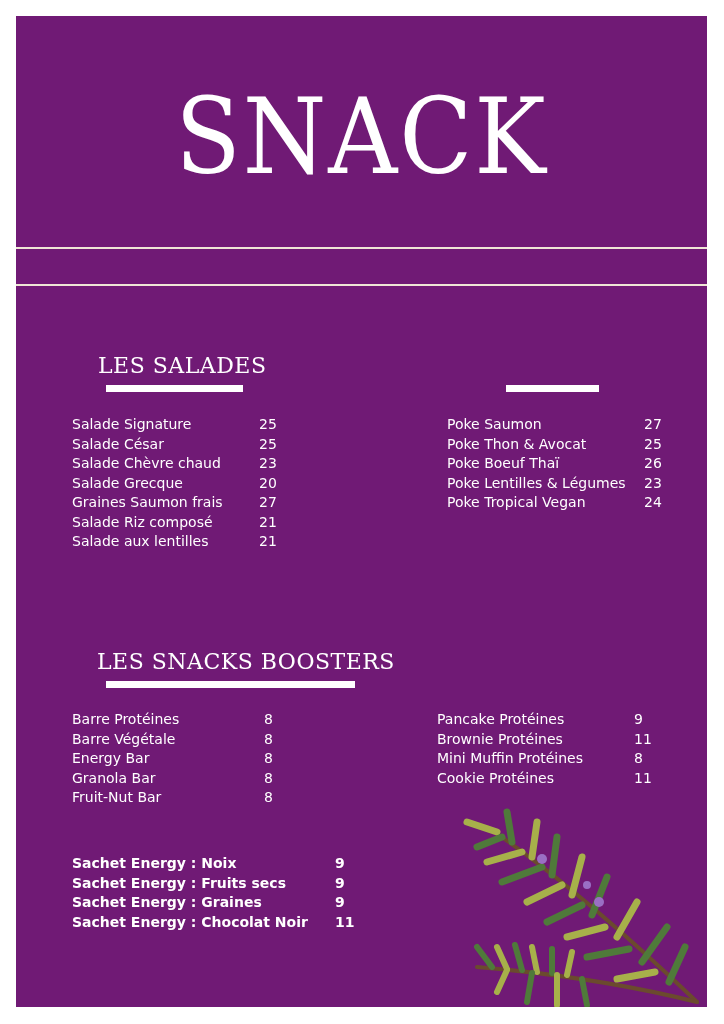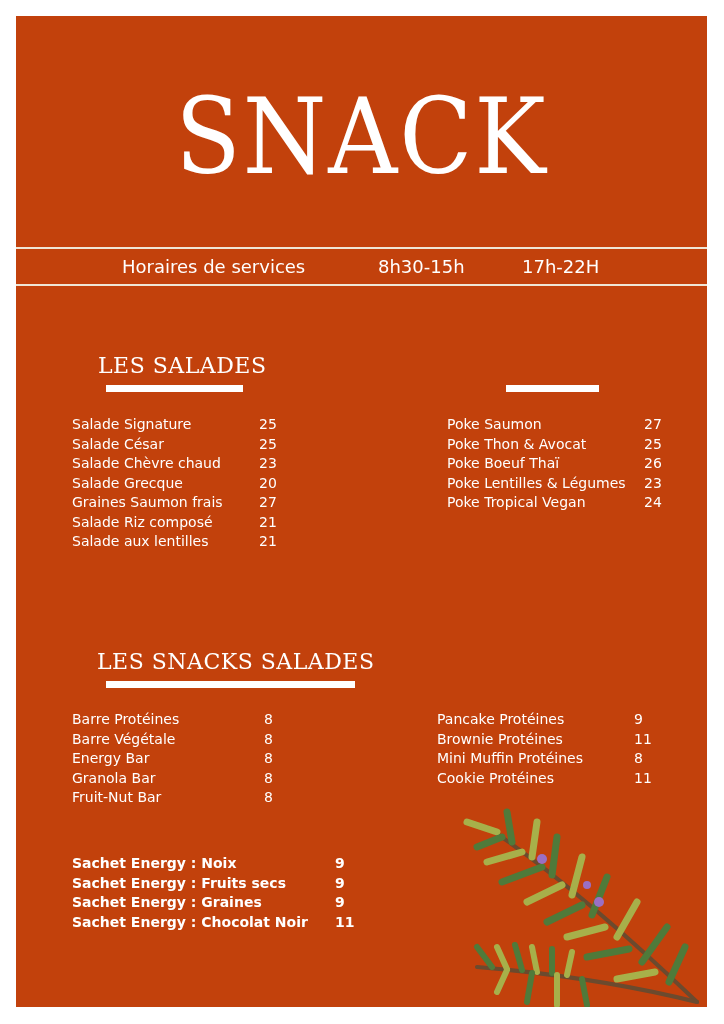--- a/index.html
+++ b/index.html
@@ -2,21 +2,21 @@
 <html><head>
 <meta charset="utf-8">
 <style>
   html, body { margin: 0; padding: 0; }
   body {
     width: 724px; height: 1024px; background: #ffffff; position: relative; overflow: hidden;
     font-family: "DejaVu Sans", sans-serif;
   }
   .panel {
     position: absolute; left: 16px; top: 16px; width: 691px; height: 991px;
-    background: #c2410c;
+    background: #701a75;
   }
   .title {
     position: absolute; left: 0; right: 0; top: 60px; text-align: center;
     font-family: "DejaVu Serif", serif; color: #ffffff;
     font-size: 104px; font-weight: normal; letter-spacing: 2px;
     transform: scaleX(0.92); transform-origin: center;
   }
   .hline { position: absolute; left: 0; width: 691px; height: 2px; background: #efe6d6; }
   .hours {
     position: absolute; top: 234px; left: 0; right: 0; height: 32px;
@@ -35,25 +35,20 @@
   .sprig { position: absolute; right: 0; bottom: 0; }
 </style>
 </head>
 <body>
 
 <div class="panel">
 
   <div class="title">SNACK</div>
 
   <div class="hline" style="top:231px;"></div>
-  <div class="hours">
-    <span style="left:106px;">Horaires de services</span>
-    <span style="left:362px;">8h30-15h</span>
-    <span style="left:506px;">17h-22H</span>
-  </div>
   <div class="hline" style="top:268px;"></div>
 
   <div class="section-title" style="left:82px; top:337px;">LES SALADES</div>
   <div class="bar" style="left:90px; top:369px; width:137px;"></div>
   <div class="list" id="list-salades" style="left:56px; top:400px; width:206px;">
       <div class="row">
         <span class="name">Salade Signature</span>
         <span class="price" style="left: 187px;">25</span>
       </div>
       <div class="row">
@@ -99,21 +94,21 @@
       <div class="row">
         <span class="name">Poke Lentilles &amp; Légumes</span>
         <span class="price" style="left: 197px;">23</span>
       </div>
       <div class="row">
         <span class="name">Poke Tropical Vegan</span>
         <span class="price" style="left: 197px;">24</span>
       </div>
     </div>
 
-  <div class="section-title" style="left:81px; top:633px;">LES SNACKS SALADES</div>
+  <div class="section-title" style="left:81px; top:633px;">LES SNACKS BOOSTERS</div>
   <div class="bar" style="left:90px; top:665px; width:249px;"></div>
   <div class="list" id="list-bars" style="left:56px; top:695px; width:206px;">
       <div class="row">
         <span class="name">Barre Protéines</span>
         <span class="price" style="left: 192px;">8</span>
       </div>
       <div class="row">
         <span class="name">Barre Végétale</span>
         <span class="price" style="left: 192px;">8</span>
       </div>

